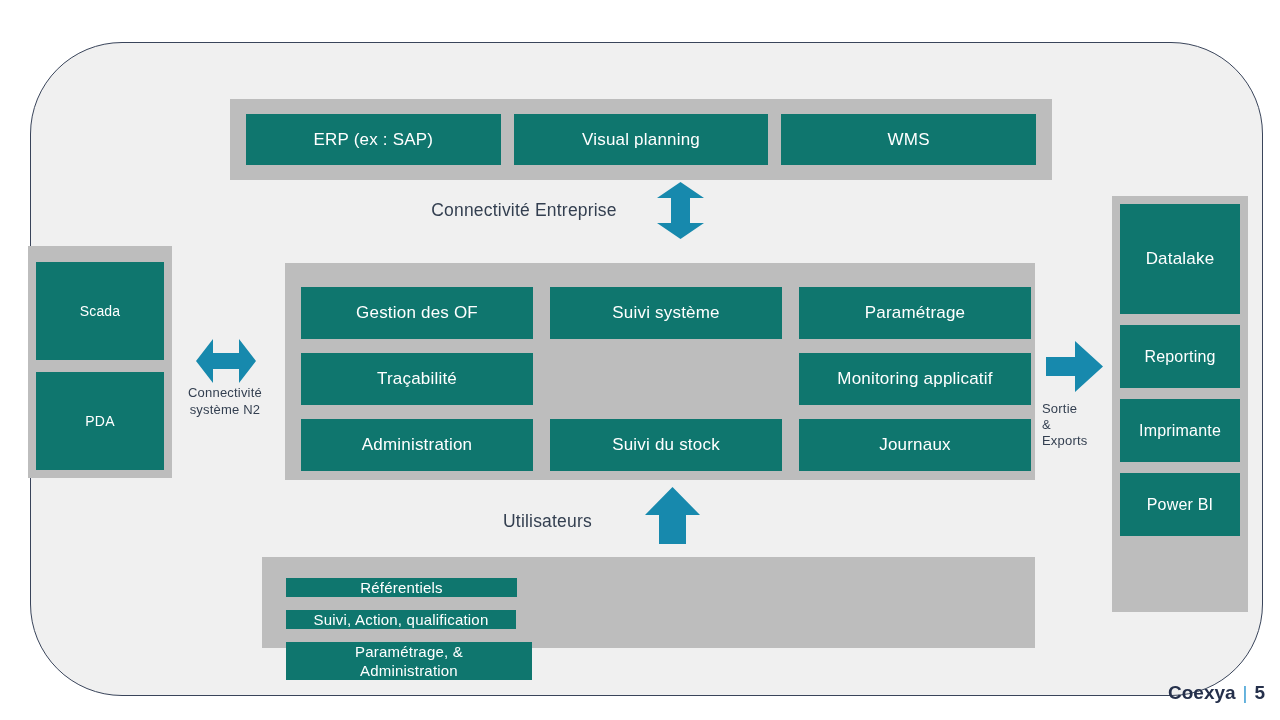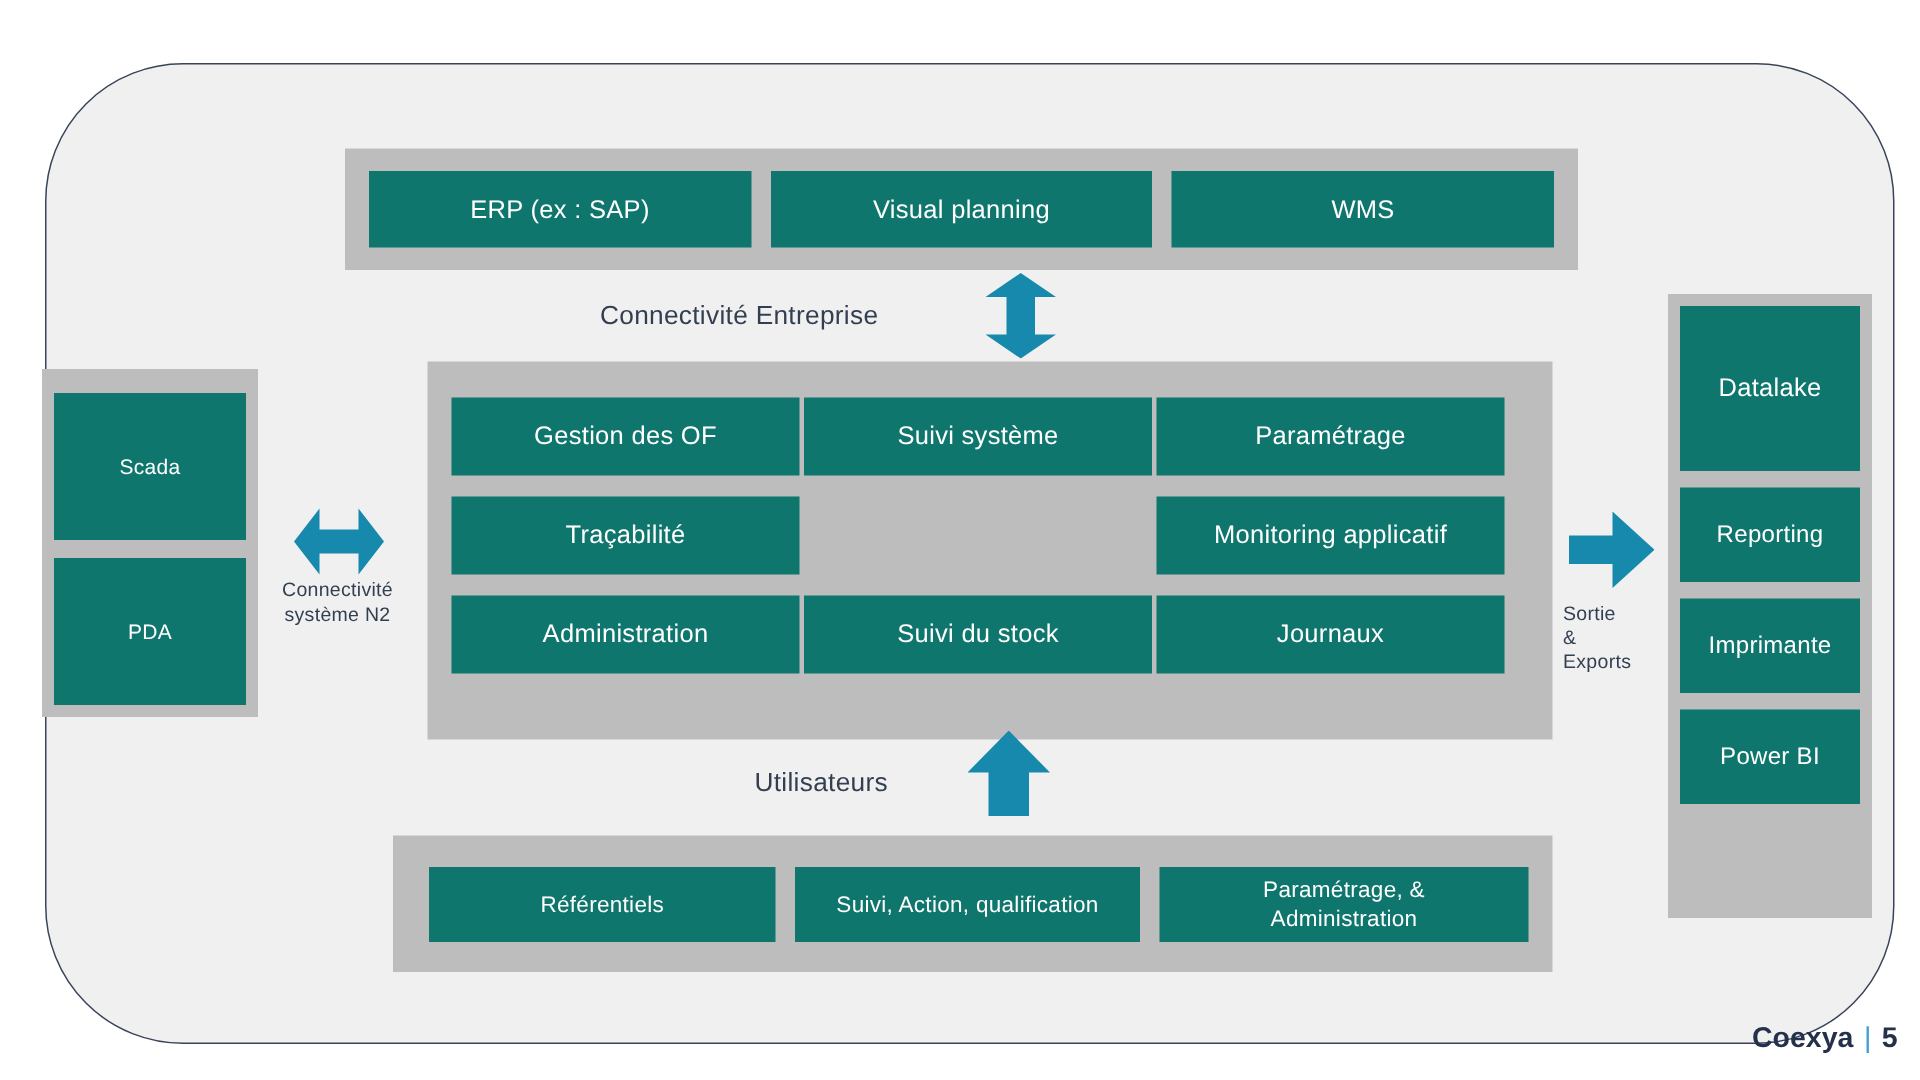--- a/index.html
+++ b/index.html
@@ -43,28 +43,28 @@
   .top-panel {
     left: 230px; top: 99px;
     width: 822px; height: 81px;
     display: flex; gap: 13px;
     padding: 15px 16px;
   }
   .top-panel .box { flex: 1; font-size: 17px; }
 
   
   .mes-panel {
-    left: 285px; top: 241px;
-    width: 750px; height: 252px;
+    left: 285px; top: 263px;
+    width: 750px; height: 217px;
     display: grid;
     grid-template-columns: repeat(3, 232px);
     grid-template-rows: 52px 52px 52px;
     row-gap: 14px;
     justify-content: space-between;
-    padding: 24px 32px 0 16px;
+    padding: 24px 4px 0 16px;
   }
   .mes-panel .box { font-size: 17px; }
   .mes-spacer { background: transparent; }
 
   
   .left-panel {
     left: 28px; top: 246px;
     width: 144px; height: 232px;
     display: flex; flex-direction: column; gap: 12px;
     padding: 16px 8px 8px 8px;
@@ -80,33 +80,34 @@
   }
   .right-panel .box { height: 63px; font-size: 16px; flex: none; }
   .right-panel .box.tall { height: 110px; font-size: 17px; }
 
   
   .bottom-panel {
     left: 262px; top: 557px;
     width: 773px; height: 91px;
     display: flex; gap: 13px;
     padding: 21px 16px 20px 24px;
+    flex-direction: column;
   }
   .bottom-panel .box { font-size: 15px; line-height: 19px; }
   .bw1 { width: 231px; } .bw2 { width: 230px; } .bw3 { width: 246px; }
 
   
   .conn-label {
     position: absolute;
     color: #333F50;
     letter-spacing: 0.2px;
   }
   .ent-label {
     left: 400px; top: 200px; width: 248px;
-    text-align: left; font-size: 17.5px;
+    text-align: center; font-size: 17.5px;
   }
   .n2-label {
     left: 166px; top: 384px; width: 118px;
     text-align: center; font-size: 13px; line-height: 17px;
   }
   .exports-label {
     left: 1042px; top: 401px; width: 66px;
     font-size: 13px; line-height: 16px;
   }
   .users-label {

